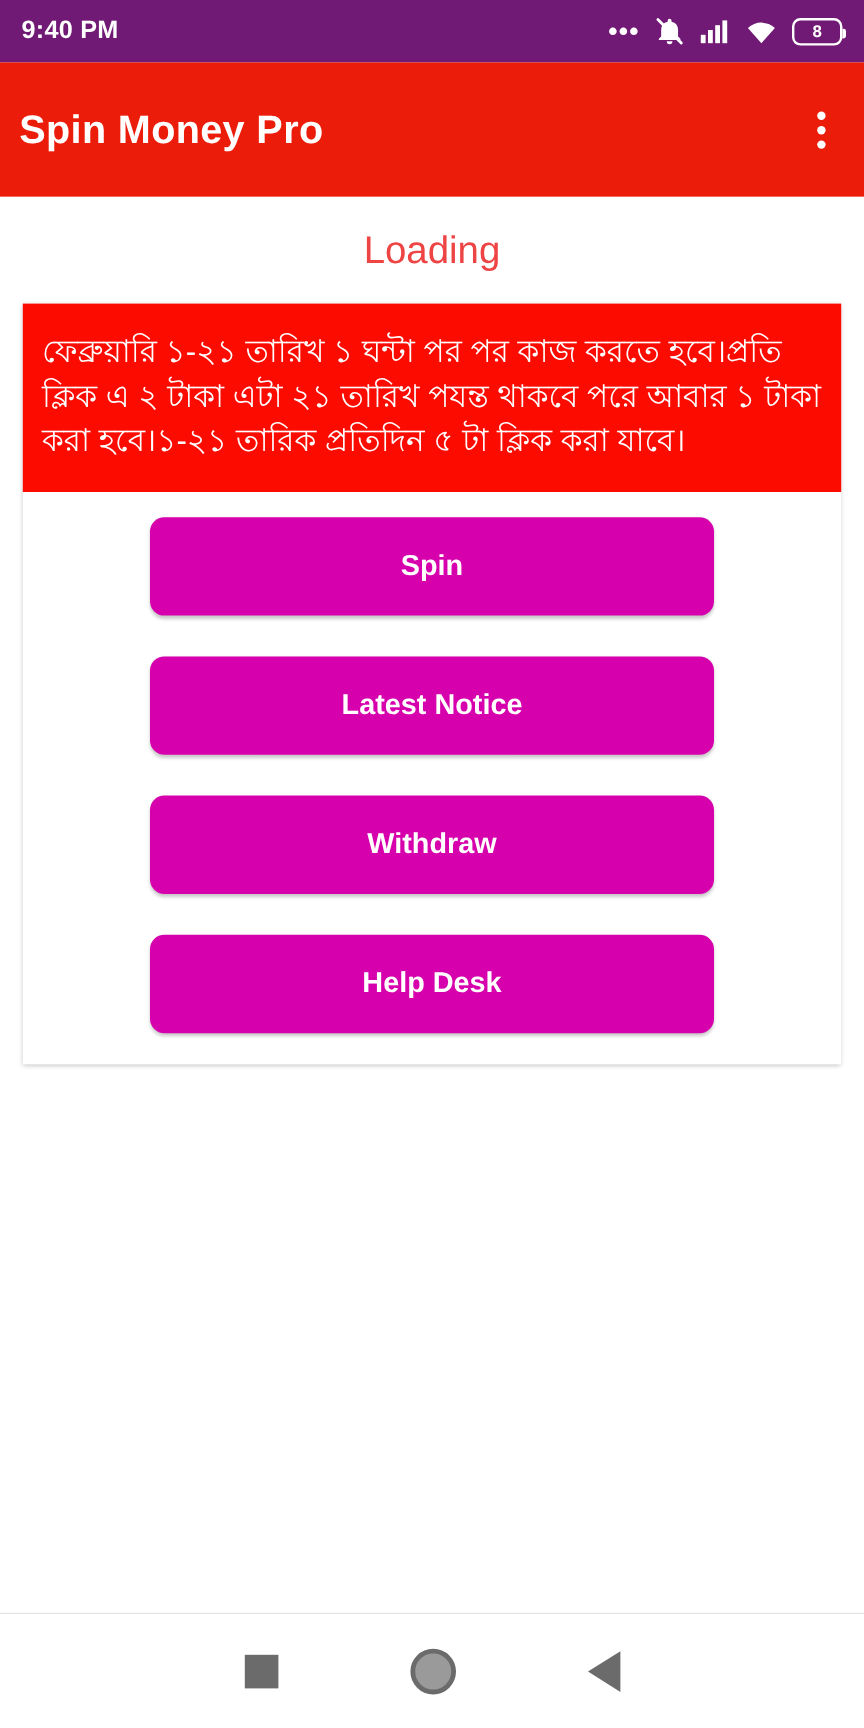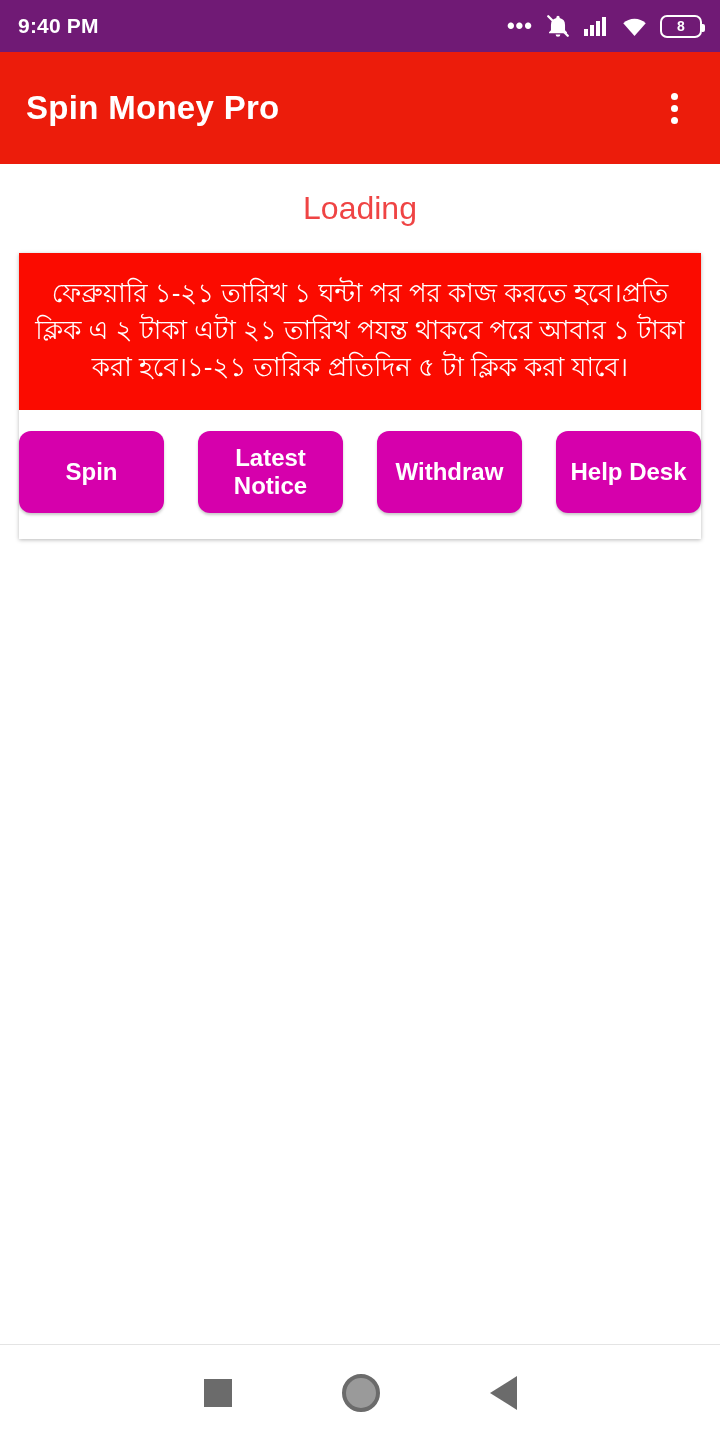--- a/index.html
+++ b/index.html
@@ -70,21 +70,21 @@
     background: #ffffff;
     border-radius: 0 2px 2px 0;
   }
 
   
   .app-bar {
     height: 112px;
     background: #ec1c0b;
     display: flex;
     align-items: center;
-    padding: 0 26px;
+    padding: 0 16px;
     flex: 0 0 112px;
   }
   .app-title {
     color: #ffffff;
     font-size: 33px;
     font-weight: bold;
     letter-spacing: 0.3px;
   }
   .overflow-menu {
     margin-left: auto;
@@ -123,28 +123,27 @@
   .card {
     width: 682px;
     background: #ffffff;
     box-shadow: 0 1px 4px rgba(0,0,0,0.28);
     padding-bottom: 26px;
   }
   .notice-banner {
     background: #fb0b00;
     color: #ffffff;
     padding: 22px 16px 24px;
-    text-align: center;
     font-size: 26px;
     line-height: 1.42;
     font-family: "Liberation Sans", "DejaVu Sans", sans-serif;
   }
   .btn-list {
     display: flex;
-    flex-direction: row;
+    flex-direction: column;
     align-items: center;
     padding-top: 21px;
     gap: 34px;
   }
   .action-btn {
     width: 470px;
     height: 82px;
     background: #d600ac;
     border: none;
     border-radius: 12px;

